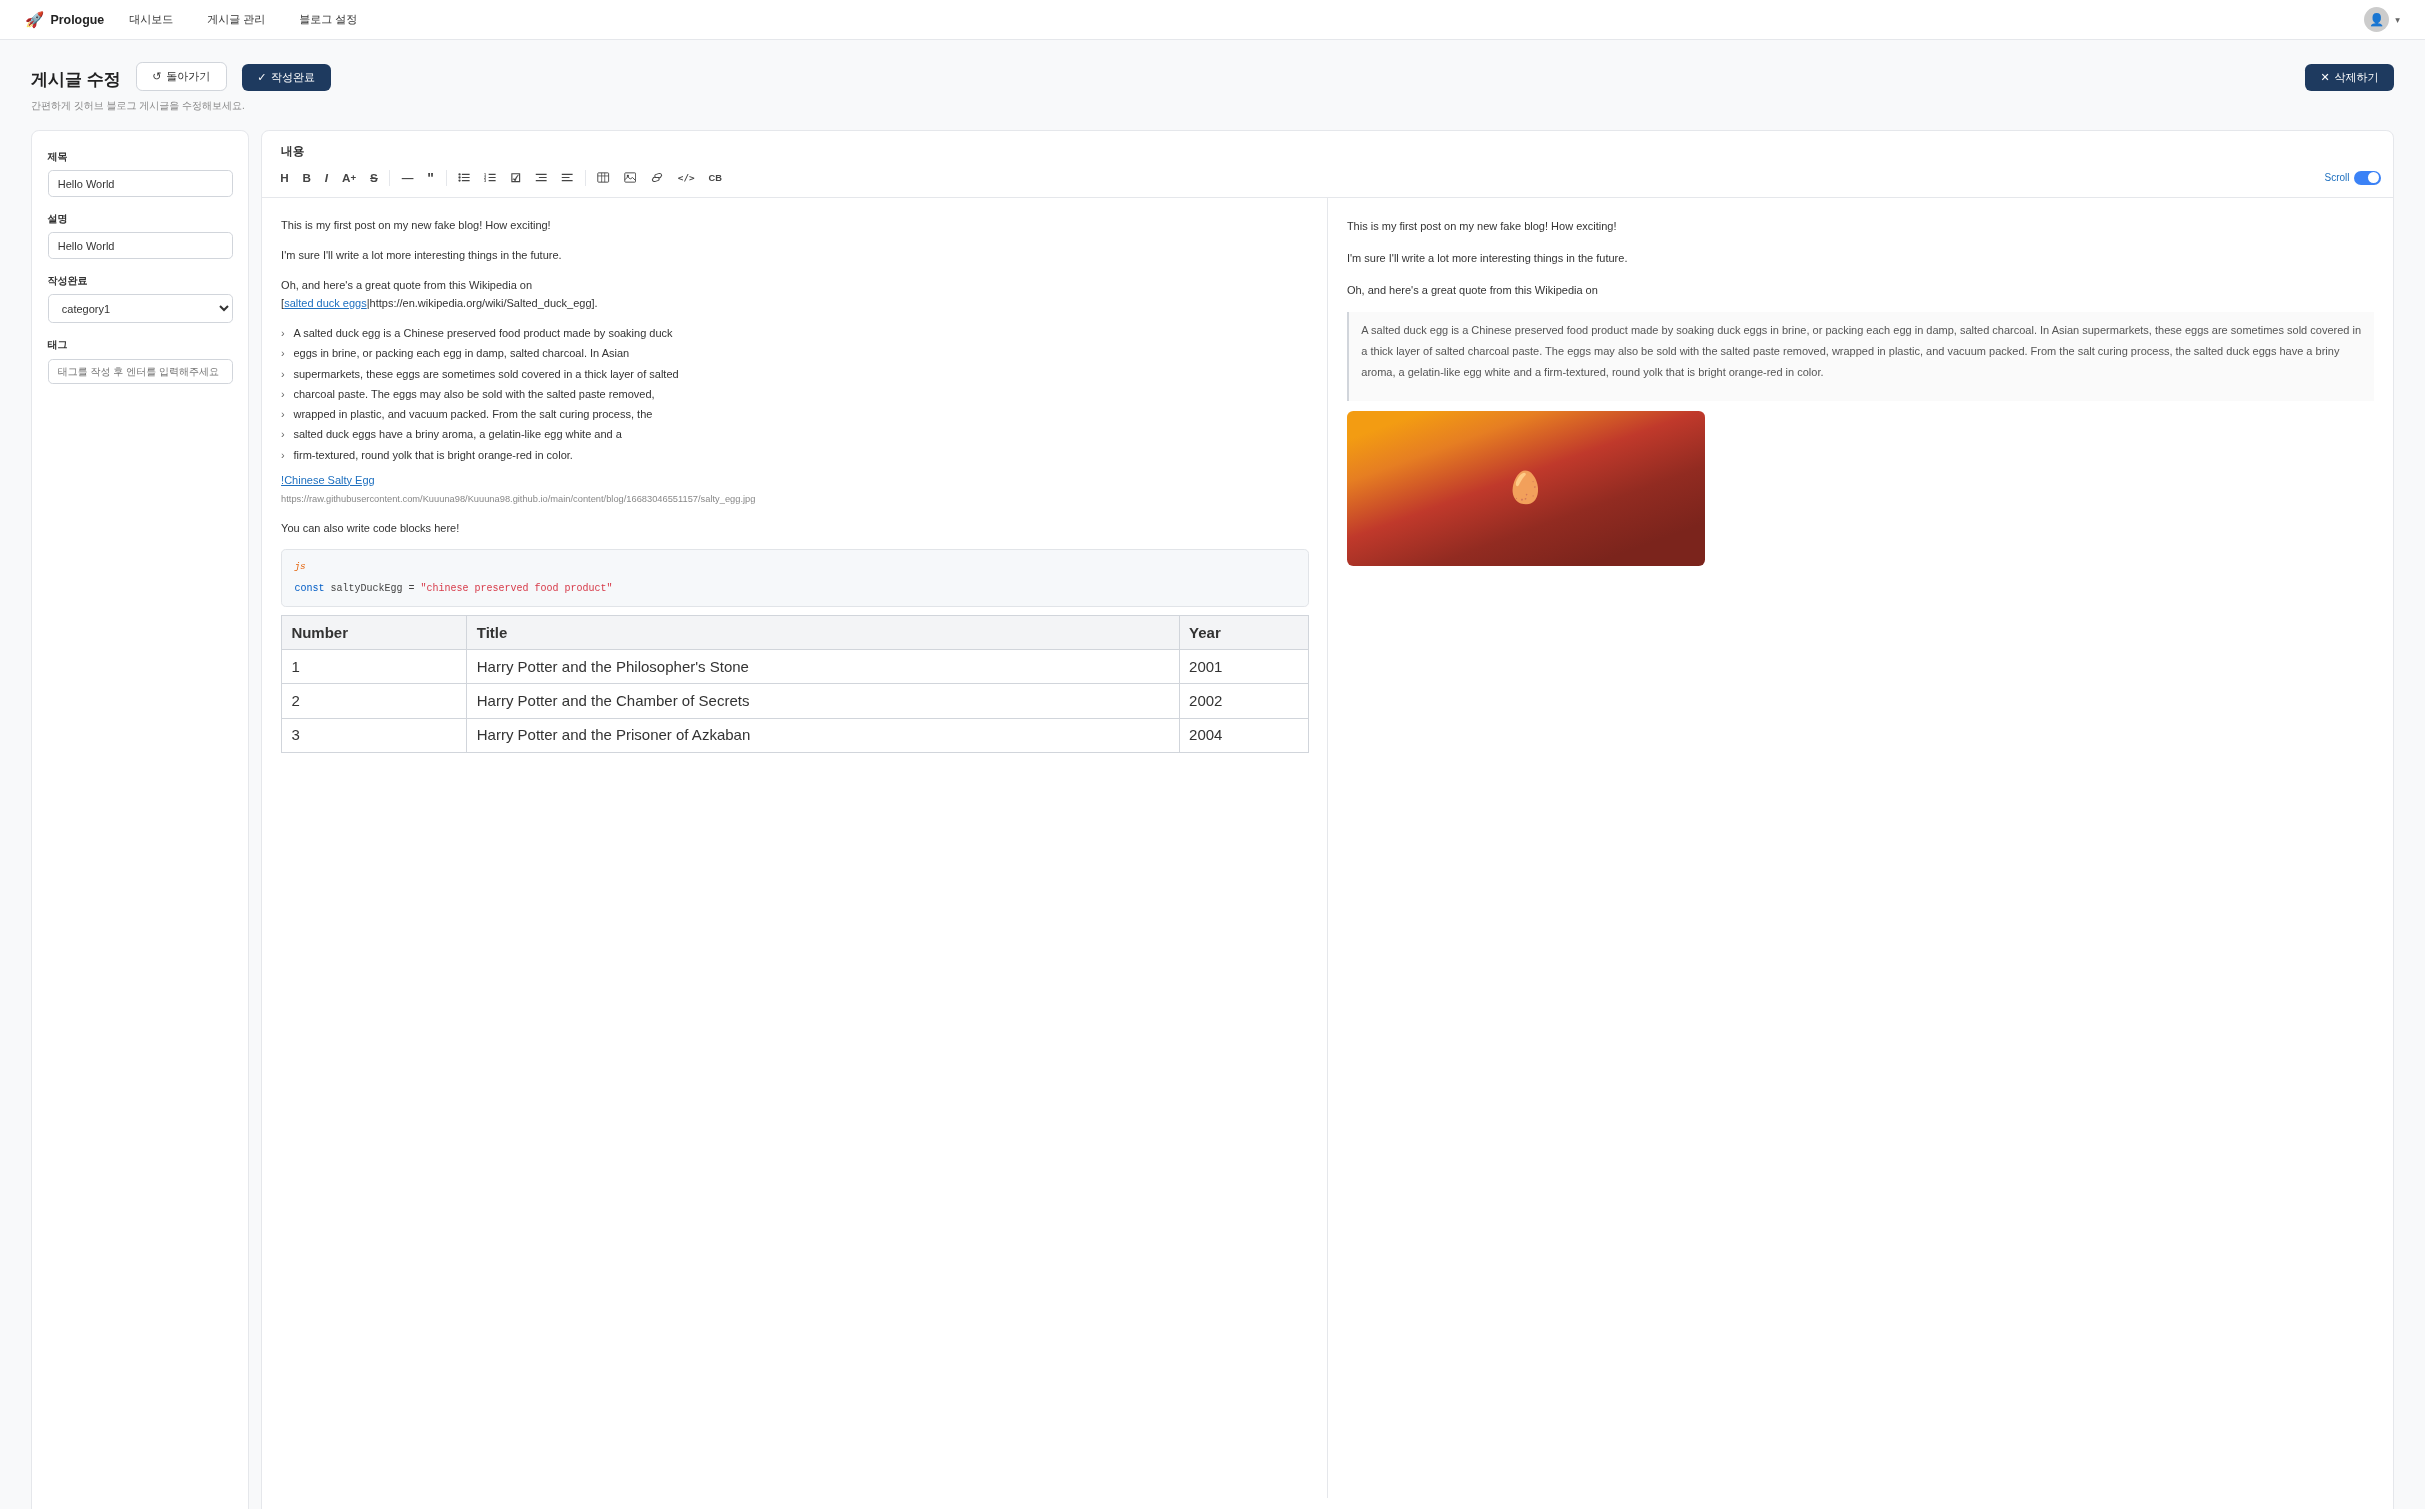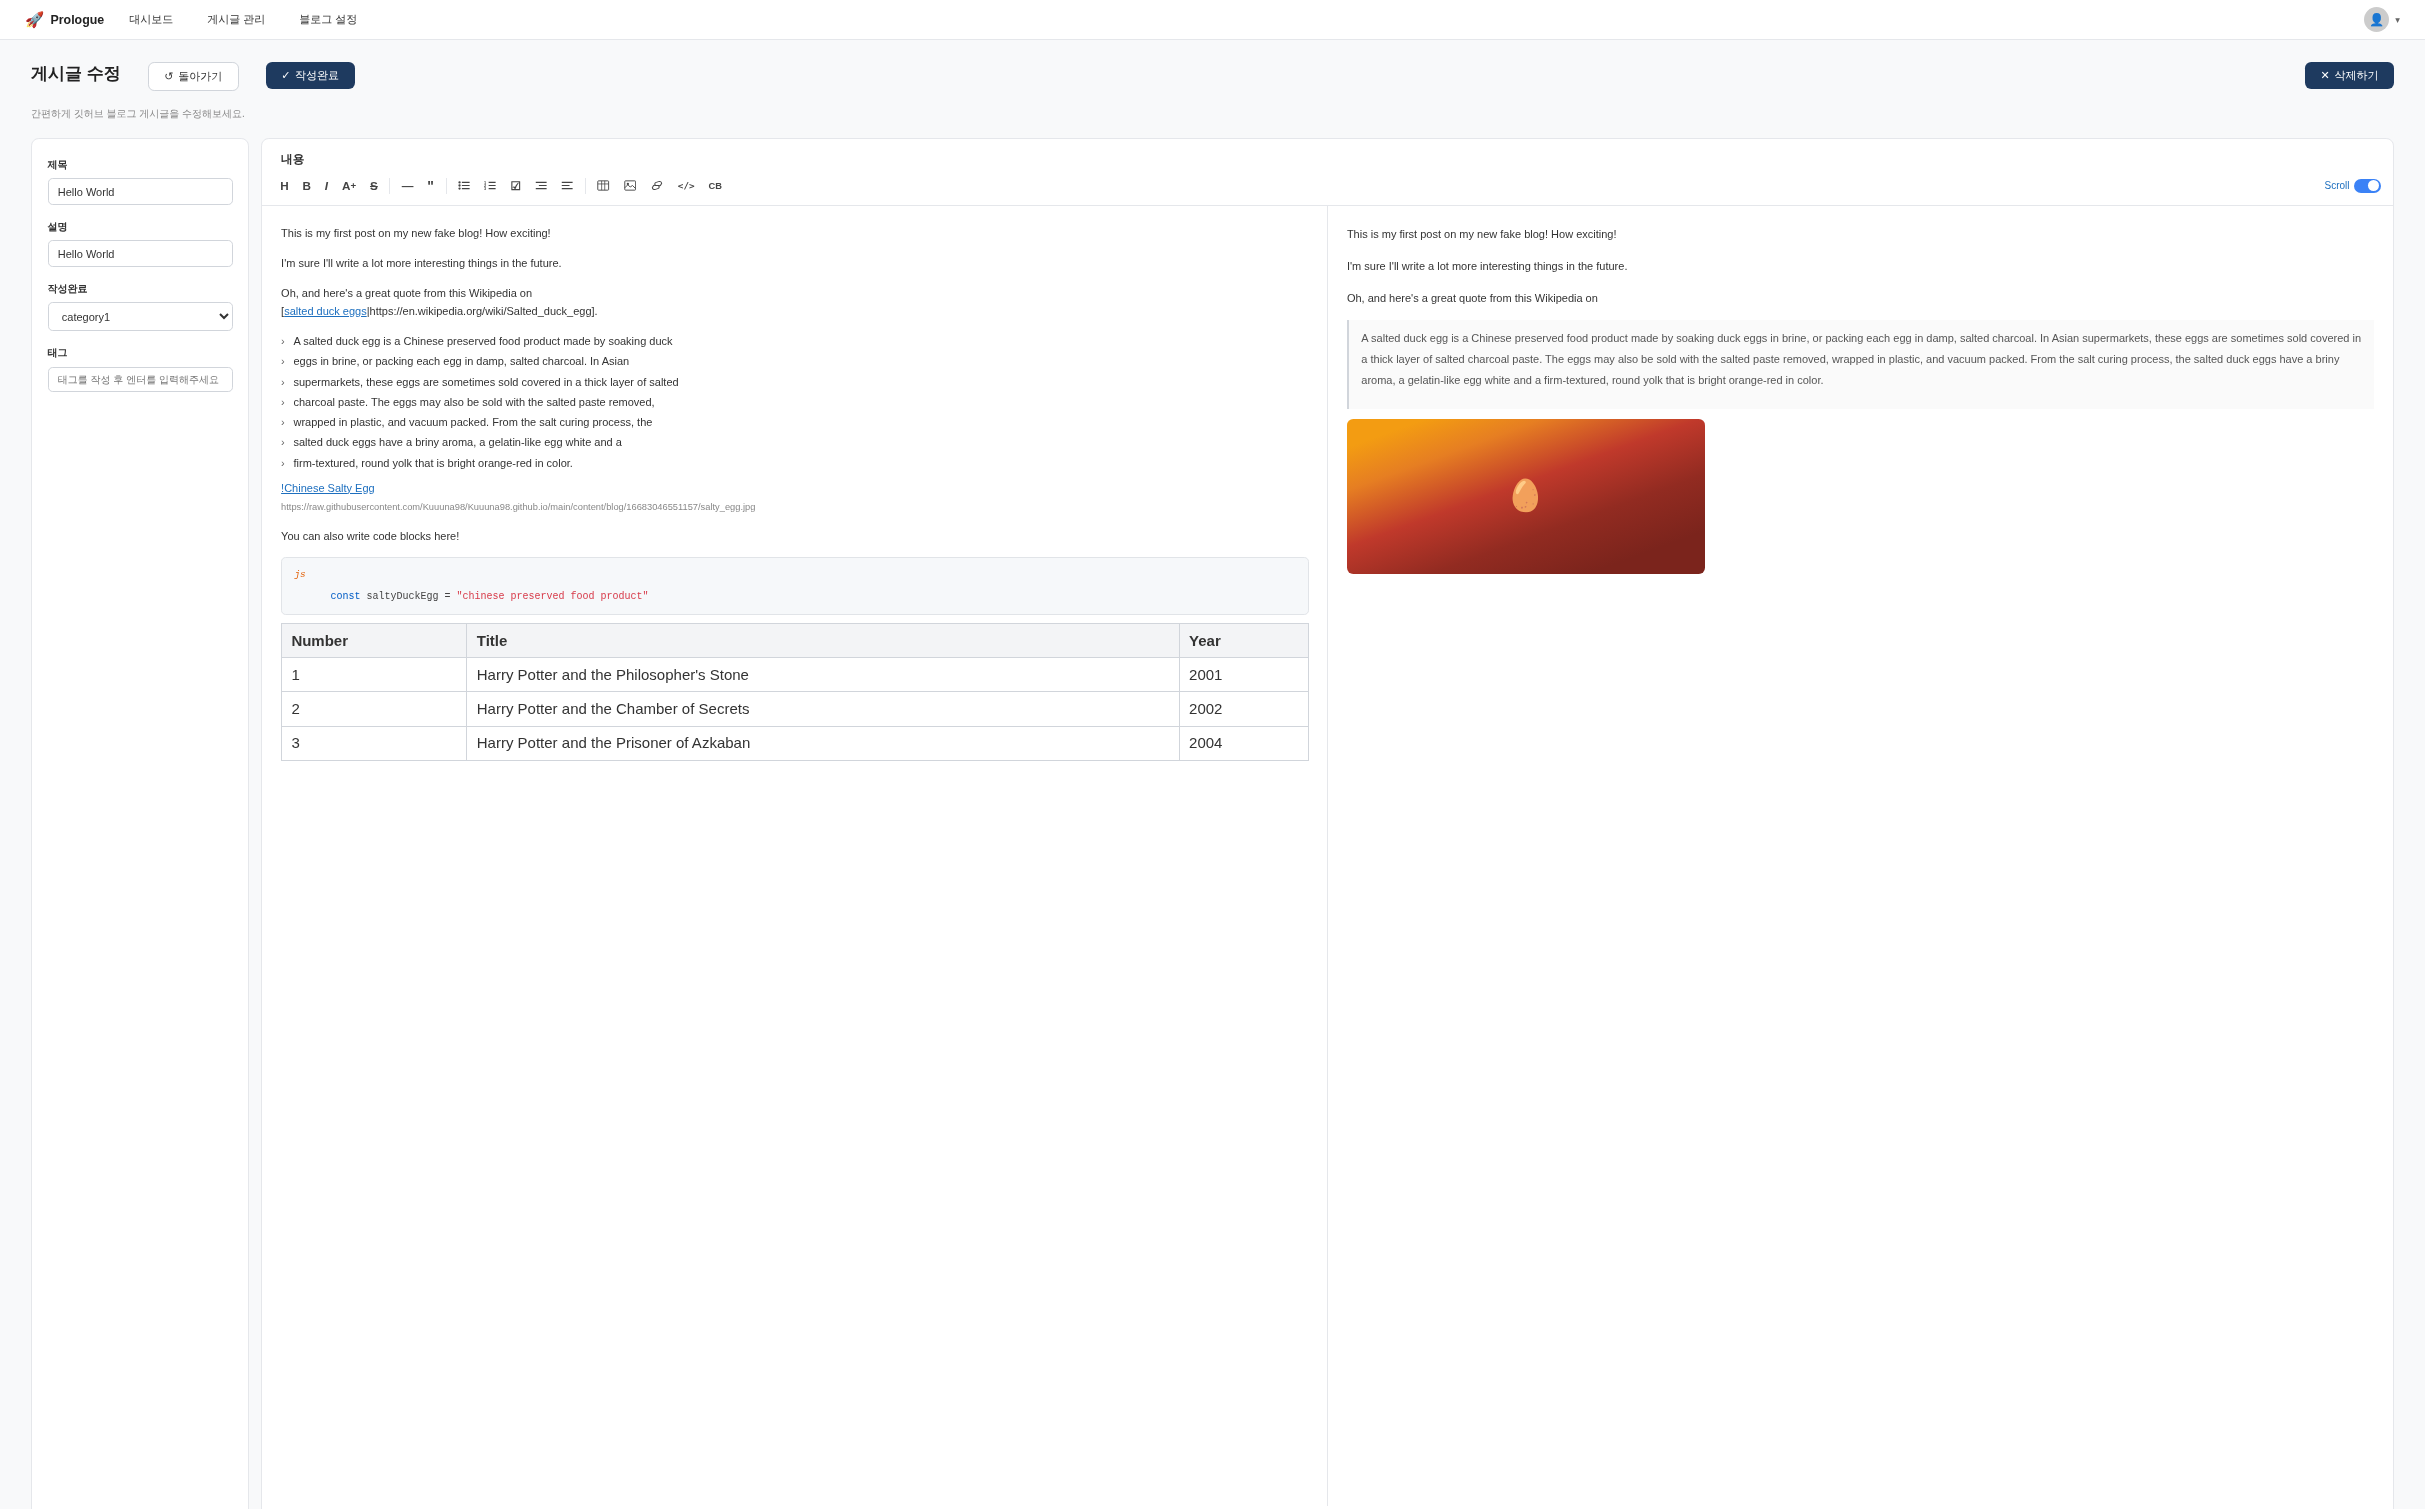--- a/index.html
+++ b/index.html
@@ -14,21 +14,21 @@
     .navbar-brand { display: flex; align-items: center; gap: 6.2px; font-weight: 700; font-size: 12.4px; }
     .navbar-brand .rocket { font-size: 15.5px; }
     .navbar-links { display: flex; gap: 34px; }
     .navbar-links a { text-decoration: none; color: #333; font-size: 11px; font-weight: 500; }
     .navbar-right { margin-left: auto; display: flex; align-items: center; gap: 6.2px; }
     .avatar { width: 25px; height: 25px; border-radius: 50%; background: #ccc; overflow: hidden; display: flex; align-items: center; justify-content: center; font-size: 12.4px; }
     .avatar-chevron { font-size: 9.3px; color: #666; }
 
     
     .page-header { padding: 22px 31px 7.8px 31px; background: #f8f9fa; }
-    .page-header-row { display: flex; align-items: flex-start; gap: 27px; margin-bottom: 16px; }
+    .page-header-row { display: flex; align-items: flex-end; gap: 15px; margin-bottom: 8px; }
     .page-title { font-size: 17px; font-weight: 700; }
     .page-subtitle { font-size: 10px; color: #888; margin-top: 1.6px; }
 
     .btn { display: inline-flex; align-items: center; gap: 4.7px; padding: 6.2px 15.5px; border-radius: 6.2px; border: none; cursor: pointer; font-size: 11px; font-weight: 500; }
     .btn-back { background: #fff; border: 1.2px solid #d1d5db; color: #333; }
     .btn-complete { background: #1e3a5f; color: #fff; }
     .btn-delete { background: #1e3a5f; color: #fff; margin-left: auto; }
 
     
     .main-layout { display: flex; gap: 12.4px; padding: 9.3px 31px 18.7px 31px; min-height: calc(100vh - 93px); }
@@ -62,21 +62,21 @@
     .editor-left p, .editor-right p { margin-bottom: 11px; }
     .editor-left a, .editor-right a { color: #1d6fbf; text-decoration: underline; }
     .blockquote-list { margin: 6.2px 0; padding: 0; list-style: none; }
     .blockquote-list li { padding-left: 12.4px; position: relative; margin-bottom: 1.6px; }
     .blockquote-list li::before { content: '›'; position: absolute; left: 0; color: #666; }
     .code-block { background: #f6f8fa; border: 0.8px solid #e1e4e8; border-radius: 4.7px; padding: 9.3px 12.4px; margin: 7.8px 0; font-family: 'Courier New', monospace; font-size: 10px; }
     .code-block .cb-header { display: flex; gap: 6.2px; color: #888; margin-bottom: 4.7px; font-size: 9.3px; }
     .code-lang { color: #e36209; font-style: italic; }
     .code-line { color: #444; }
     .code-line .code-string { color: #d73a49; }
-    .code-line .code-kw { color: #005cc5; margin-left: 36px; }
+    .code-line .code-kw { color: #005cc5; }
 
     .table-block { border-collapse: collapse; width: 100%; margin: 7.8px 0; font-size: 15px; }
     .table-block th, .table-block td { border: 0.8px solid #d1d5db; padding: 3.9px 9.3px; text-align: left; }
     .table-block thead tr { background: #f3f4f6; }
 
     .link-preview { color: #888; font-size: 9.3px; word-break: break-all; }
 
     .image-block { width: 100%; max-width: 358px; height: 155px; background: linear-gradient(135deg, #e05252 0%, #c0392b 40%, #8B0000 100%); border-radius: 6.2px; overflow: hidden; margin-top: 9.3px; display: flex; align-items: center; justify-content: center; }
     
     .egg-img { width: 100%; height: 100%; background: 

